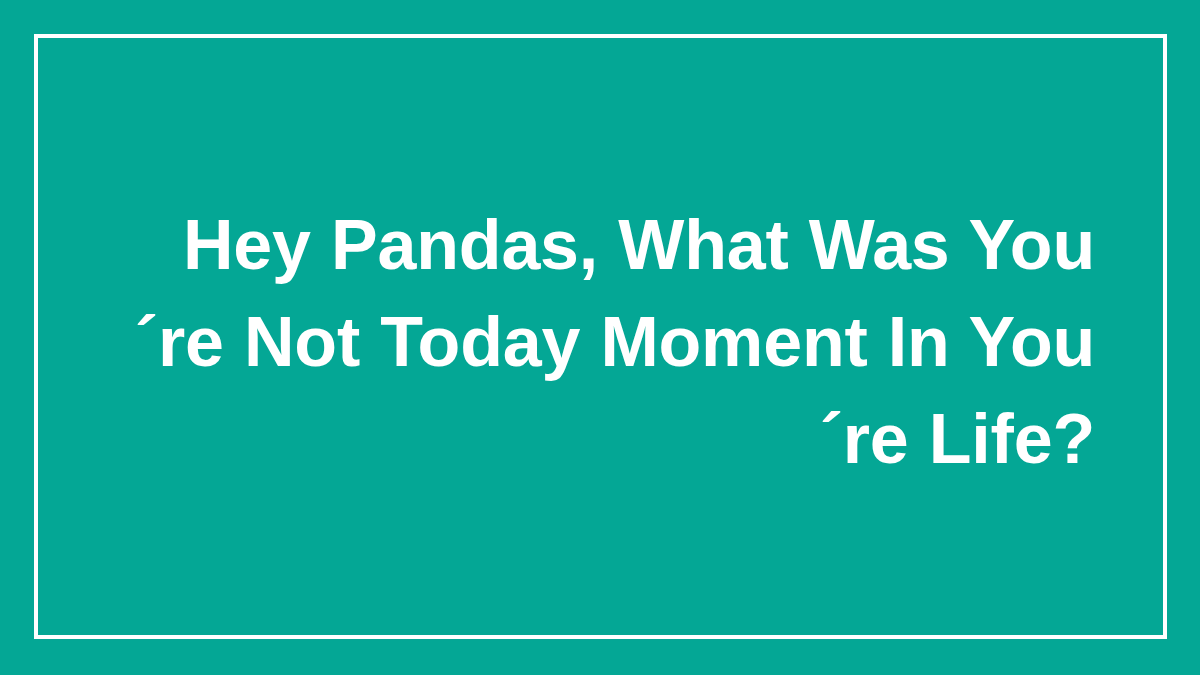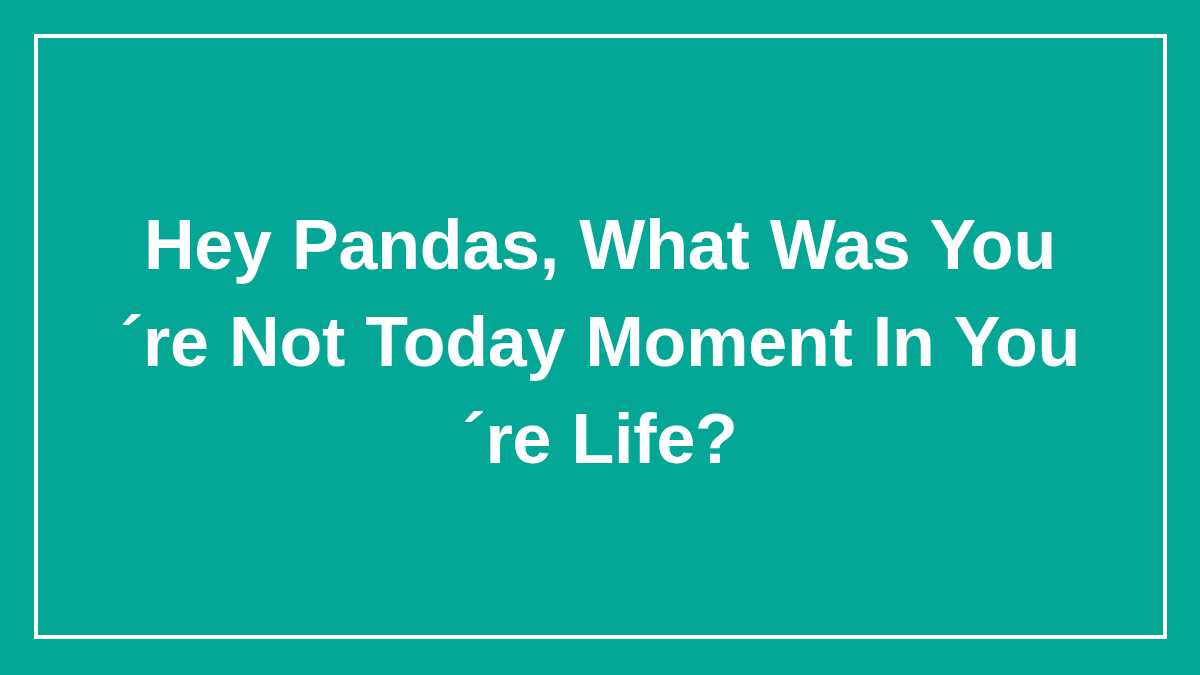--- a/index.html
+++ b/index.html
@@ -42,21 +42,21 @@
     display: flex;
     align-items: flex-start;
     justify-content: center;
     box-sizing: border-box;
     padding-top: 197px;
   }
 
   #headline {
     width: 990px;
     margin: 0;
-    text-align: center;
+    text-align: right;
     color: #ffffff;
     font-family: "Liberation Sans", sans-serif;
     font-weight: bold;
     font-size: 70px;
     line-height: 97px;
     letter-spacing: -0.2px;
     word-spacing: 1px;
     white-space: pre-wrap;
   }
 </style>

